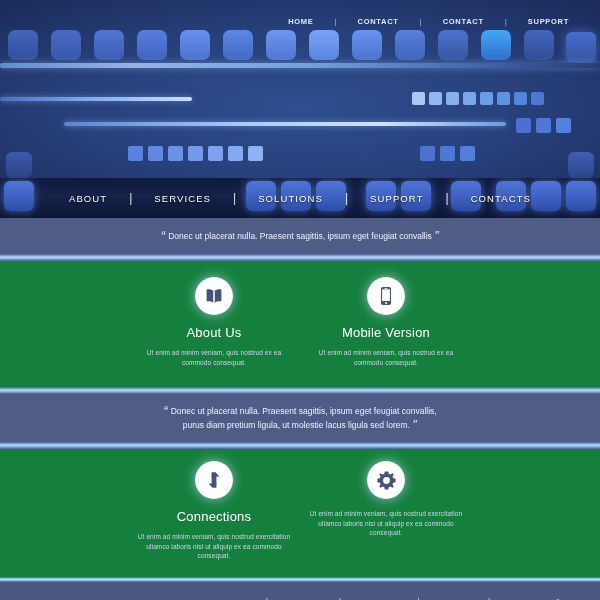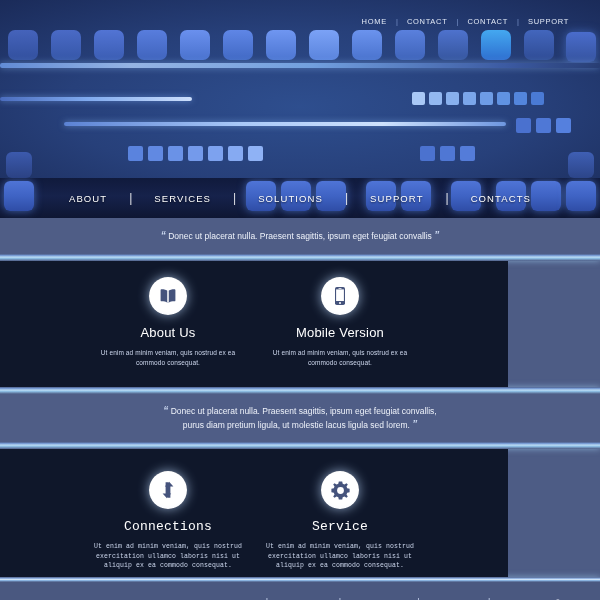--- a/index.html
+++ b/index.html
@@ -15,22 +15,23 @@
   .header {
     position: relative;
     width: 600px; height: 178px;
     background:
       radial-gradient(ellipse 620px 200px at 50% 60%, #2e4e8e 0%, #27407a 38%, #1b2c5b 70%, #131d41 100%),
       linear-gradient(180deg, #16224a 0%, #1d3064 40%, #16234b 100%);
     overflow: hidden;
   }
   .topnav {
     position: absolute; top: 17px; right: 22px;
-    display: flex; align-items: center; gap: 0;
+    display: flex; align-items: center; gap: 12px;
     z-index: 8;
+    font-weight: bold;
   }
   .topnav a {
     color: #e2e9f6; font-size: 7.5px; letter-spacing: .7px;
     text-decoration: none; padding: 0 9px;
   }
   .topnav .sep { color: #7b93c9; font-size: 7.5px; }
 
   
   .sqrow {
     position: absolute; top: 30px; left: 8px;
@@ -138,26 +139,26 @@
     height: 5px;
     background: linear-gradient(180deg,
       rgba(120,160,220,0) 0%,
       #85a7da 25%,
       #cfe3f7 50%,
       #8ab3e0 70%,
       rgba(90,125,185,0) 100%);
   }
 
   .features {
-    position: relative; width: 508px;
-    background: #0f172a;
+    position: relative; width: 600px;
+    background: #15803d;
     display: flex; justify-content: center;
   }
   .features.f1 { height: 126px; padding-top: 16px; }
-  .features.f2 { height: 128px; padding-top: 22px; font-family: Liberation Mono, monospace; }
+  .features.f2 { height: 128px; padding-top: 12px; }
 
   .feature { width: 172px; text-align: center; padding: 0 6px; }
   .f-icon {
     width: 38px; height: 38px; border-radius: 50%;
     background: radial-gradient(circle at 50% 42%, #ffffff 62%, #f2f6ff 100%);
     margin: 0 auto 10px auto;
     display: flex; align-items: center; justify-content: center;
     box-shadow: 0 0 12px rgba(190,220,255,.7);
   }
   .f-icon svg { display: block; }
@@ -351,21 +352,20 @@
     </div>
 
 
     <div class="feature">
       <div class="f-icon">
         <svg width="21" height="21" viewBox="0 0 21 21">
           <path d="M10.5 1.4 L12.2 1.4 L12.7 3.8 L14.4 4.5 L16.5 3.2 L17.8 4.5 L16.5 6.6 L17.2 8.3 L19.6 8.8 L19.6 10.5 L19.6 12.2 L17.2 12.7 L16.5 14.4 L17.8 16.5 L16.5 17.8 L14.4 16.5 L12.7 17.2 L12.2 19.6 L10.5 19.6 L8.8 19.6 L8.3 17.2 L6.6 16.5 L4.5 17.8 L3.2 16.5 L4.5 14.4 L3.8 12.7 L1.4 12.2 L1.4 10.5 L1.4 8.8 L3.8 8.3 L4.5 6.6 L3.2 4.5 L4.5 3.2 L6.6 4.5 L8.3 3.8 L8.8 1.4 Z" fill="#45537c"></path>
           <circle cx="10.5" cy="10.5" r="3.4" fill="#ffffff"></circle>
         </svg>
       </div>
-      <div class="f-title">Service</div>
       <div class="f-desc">Ut enim ad minim veniam, quis nostrud exercitation ullamco laboris nisi ut aliquip ex ea commodo consequat.</div>
     </div>
   </div>
 
   <div class="divider thin"></div>
 
   <div class="footer">
     <div class="f-left">
       <a>WWW.SAMPLESITE.COM</a>
       <span class="fsep">|</span>

